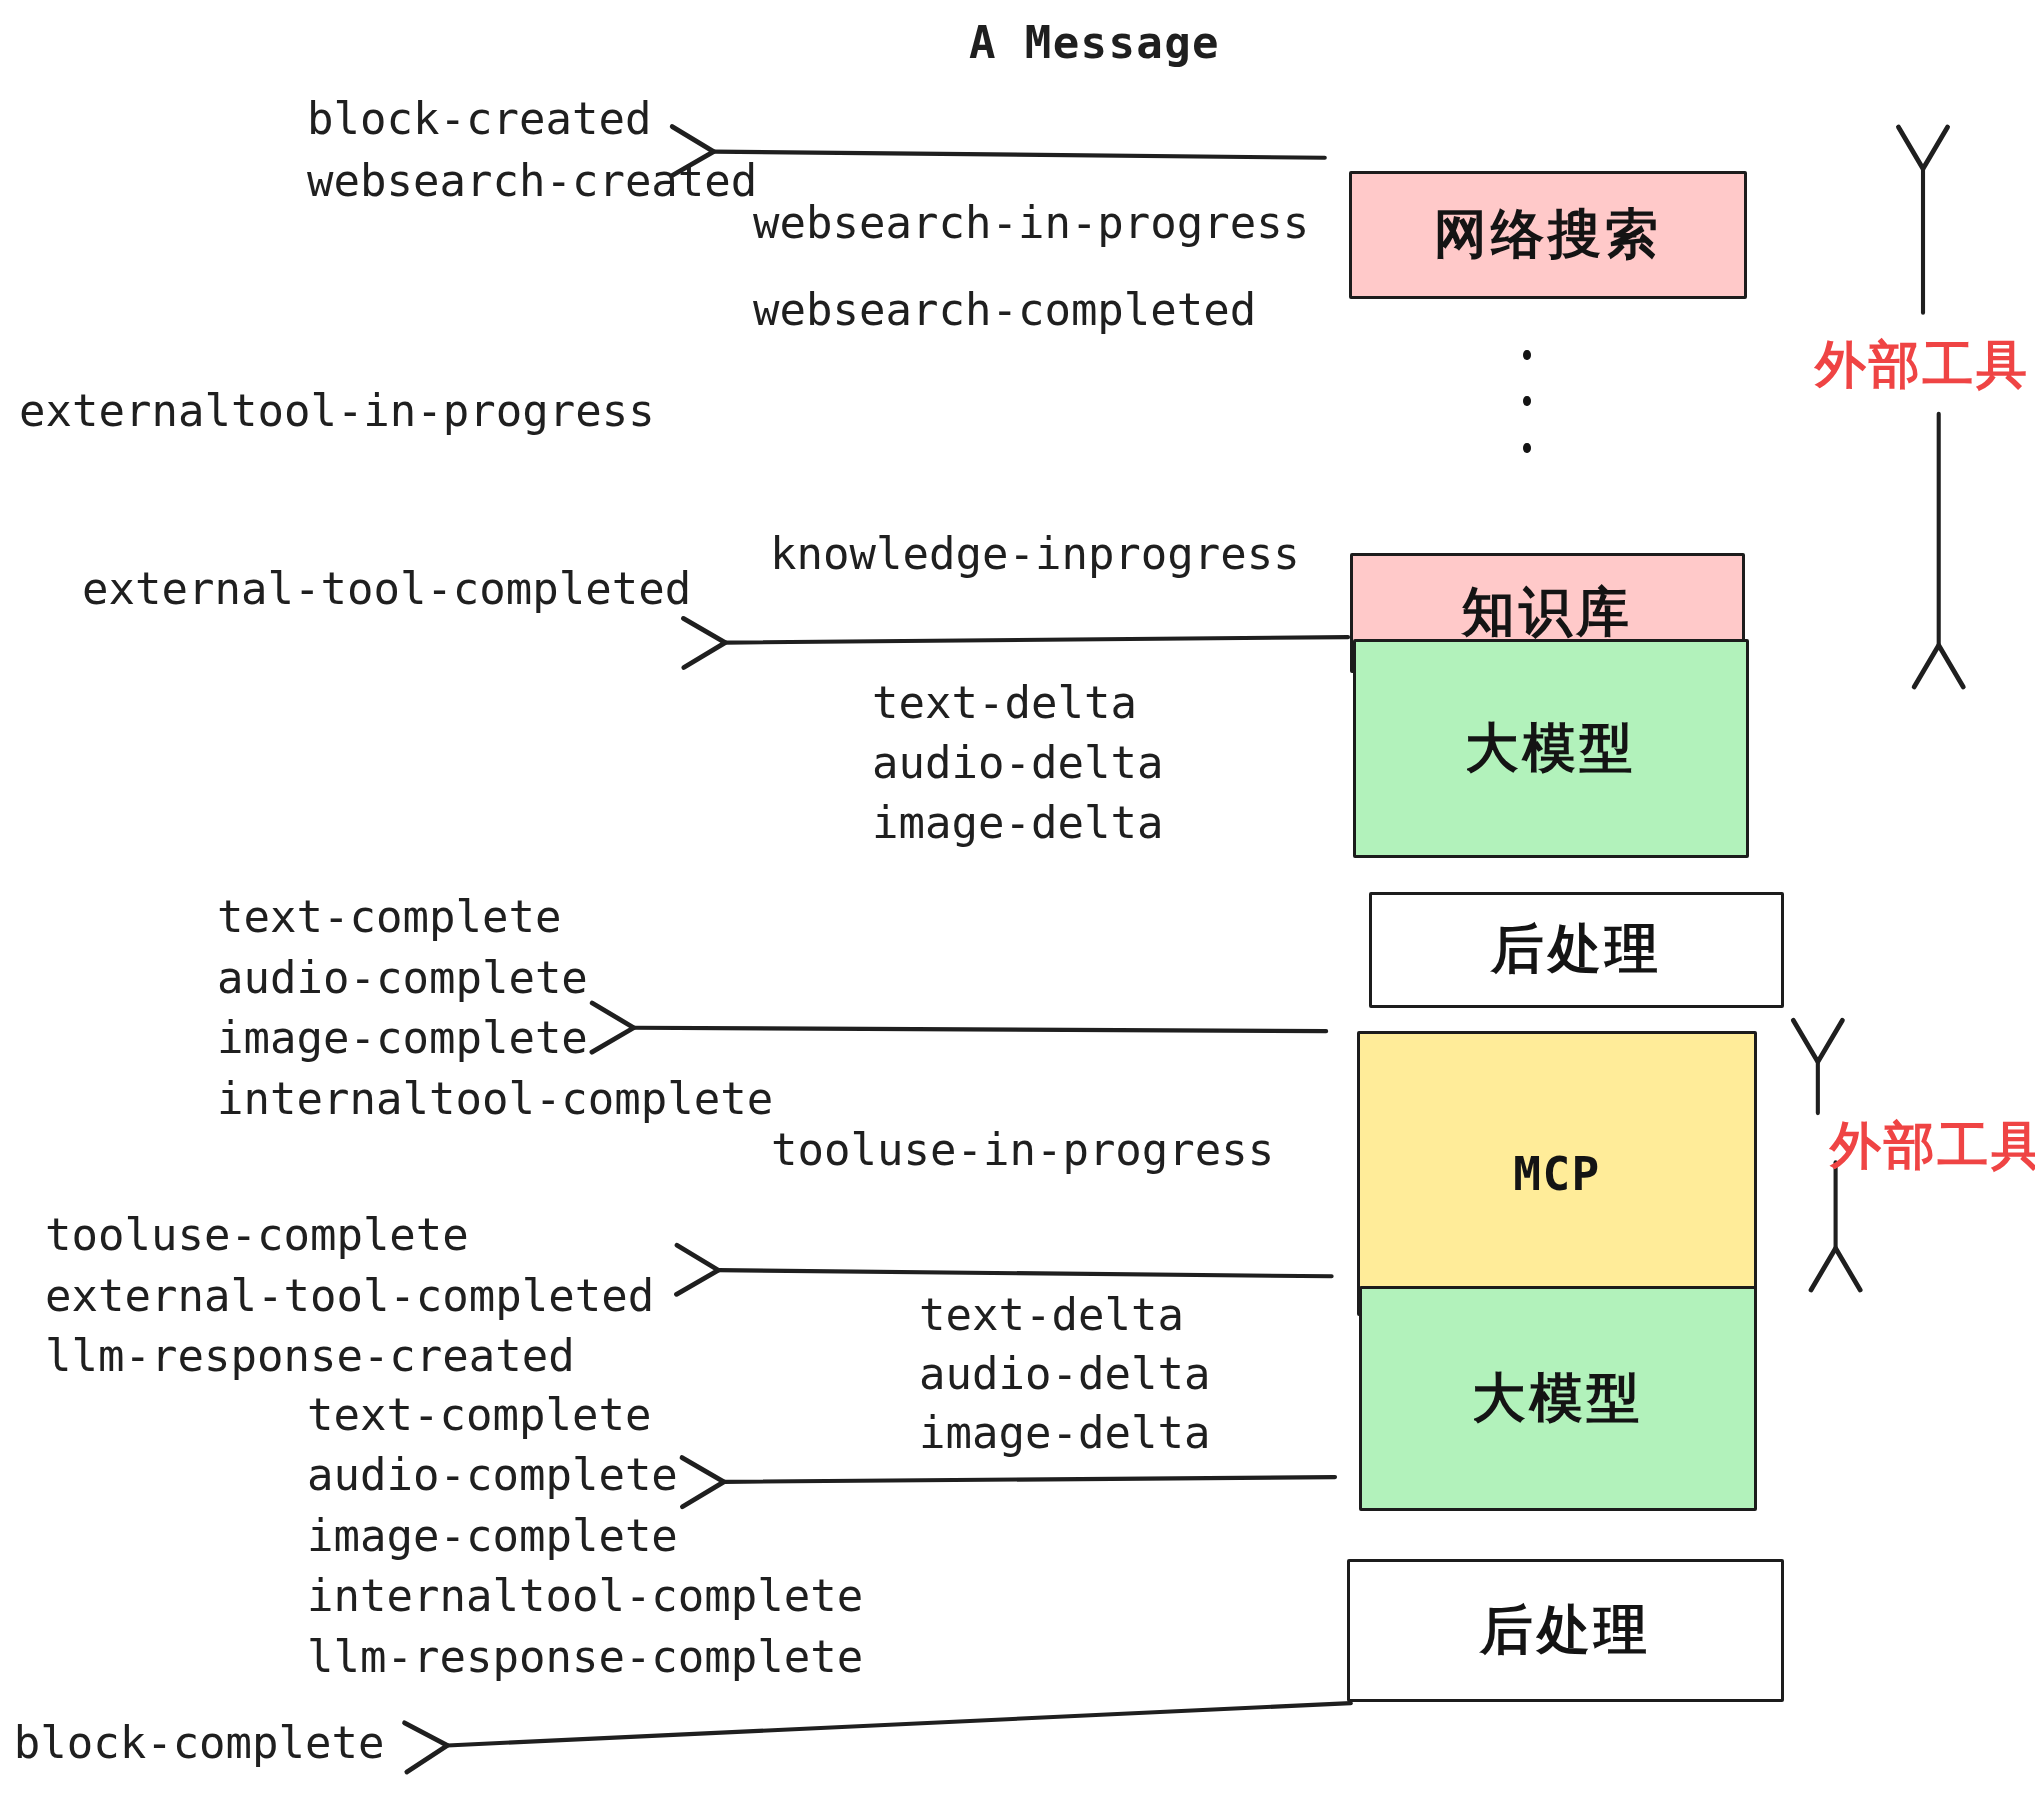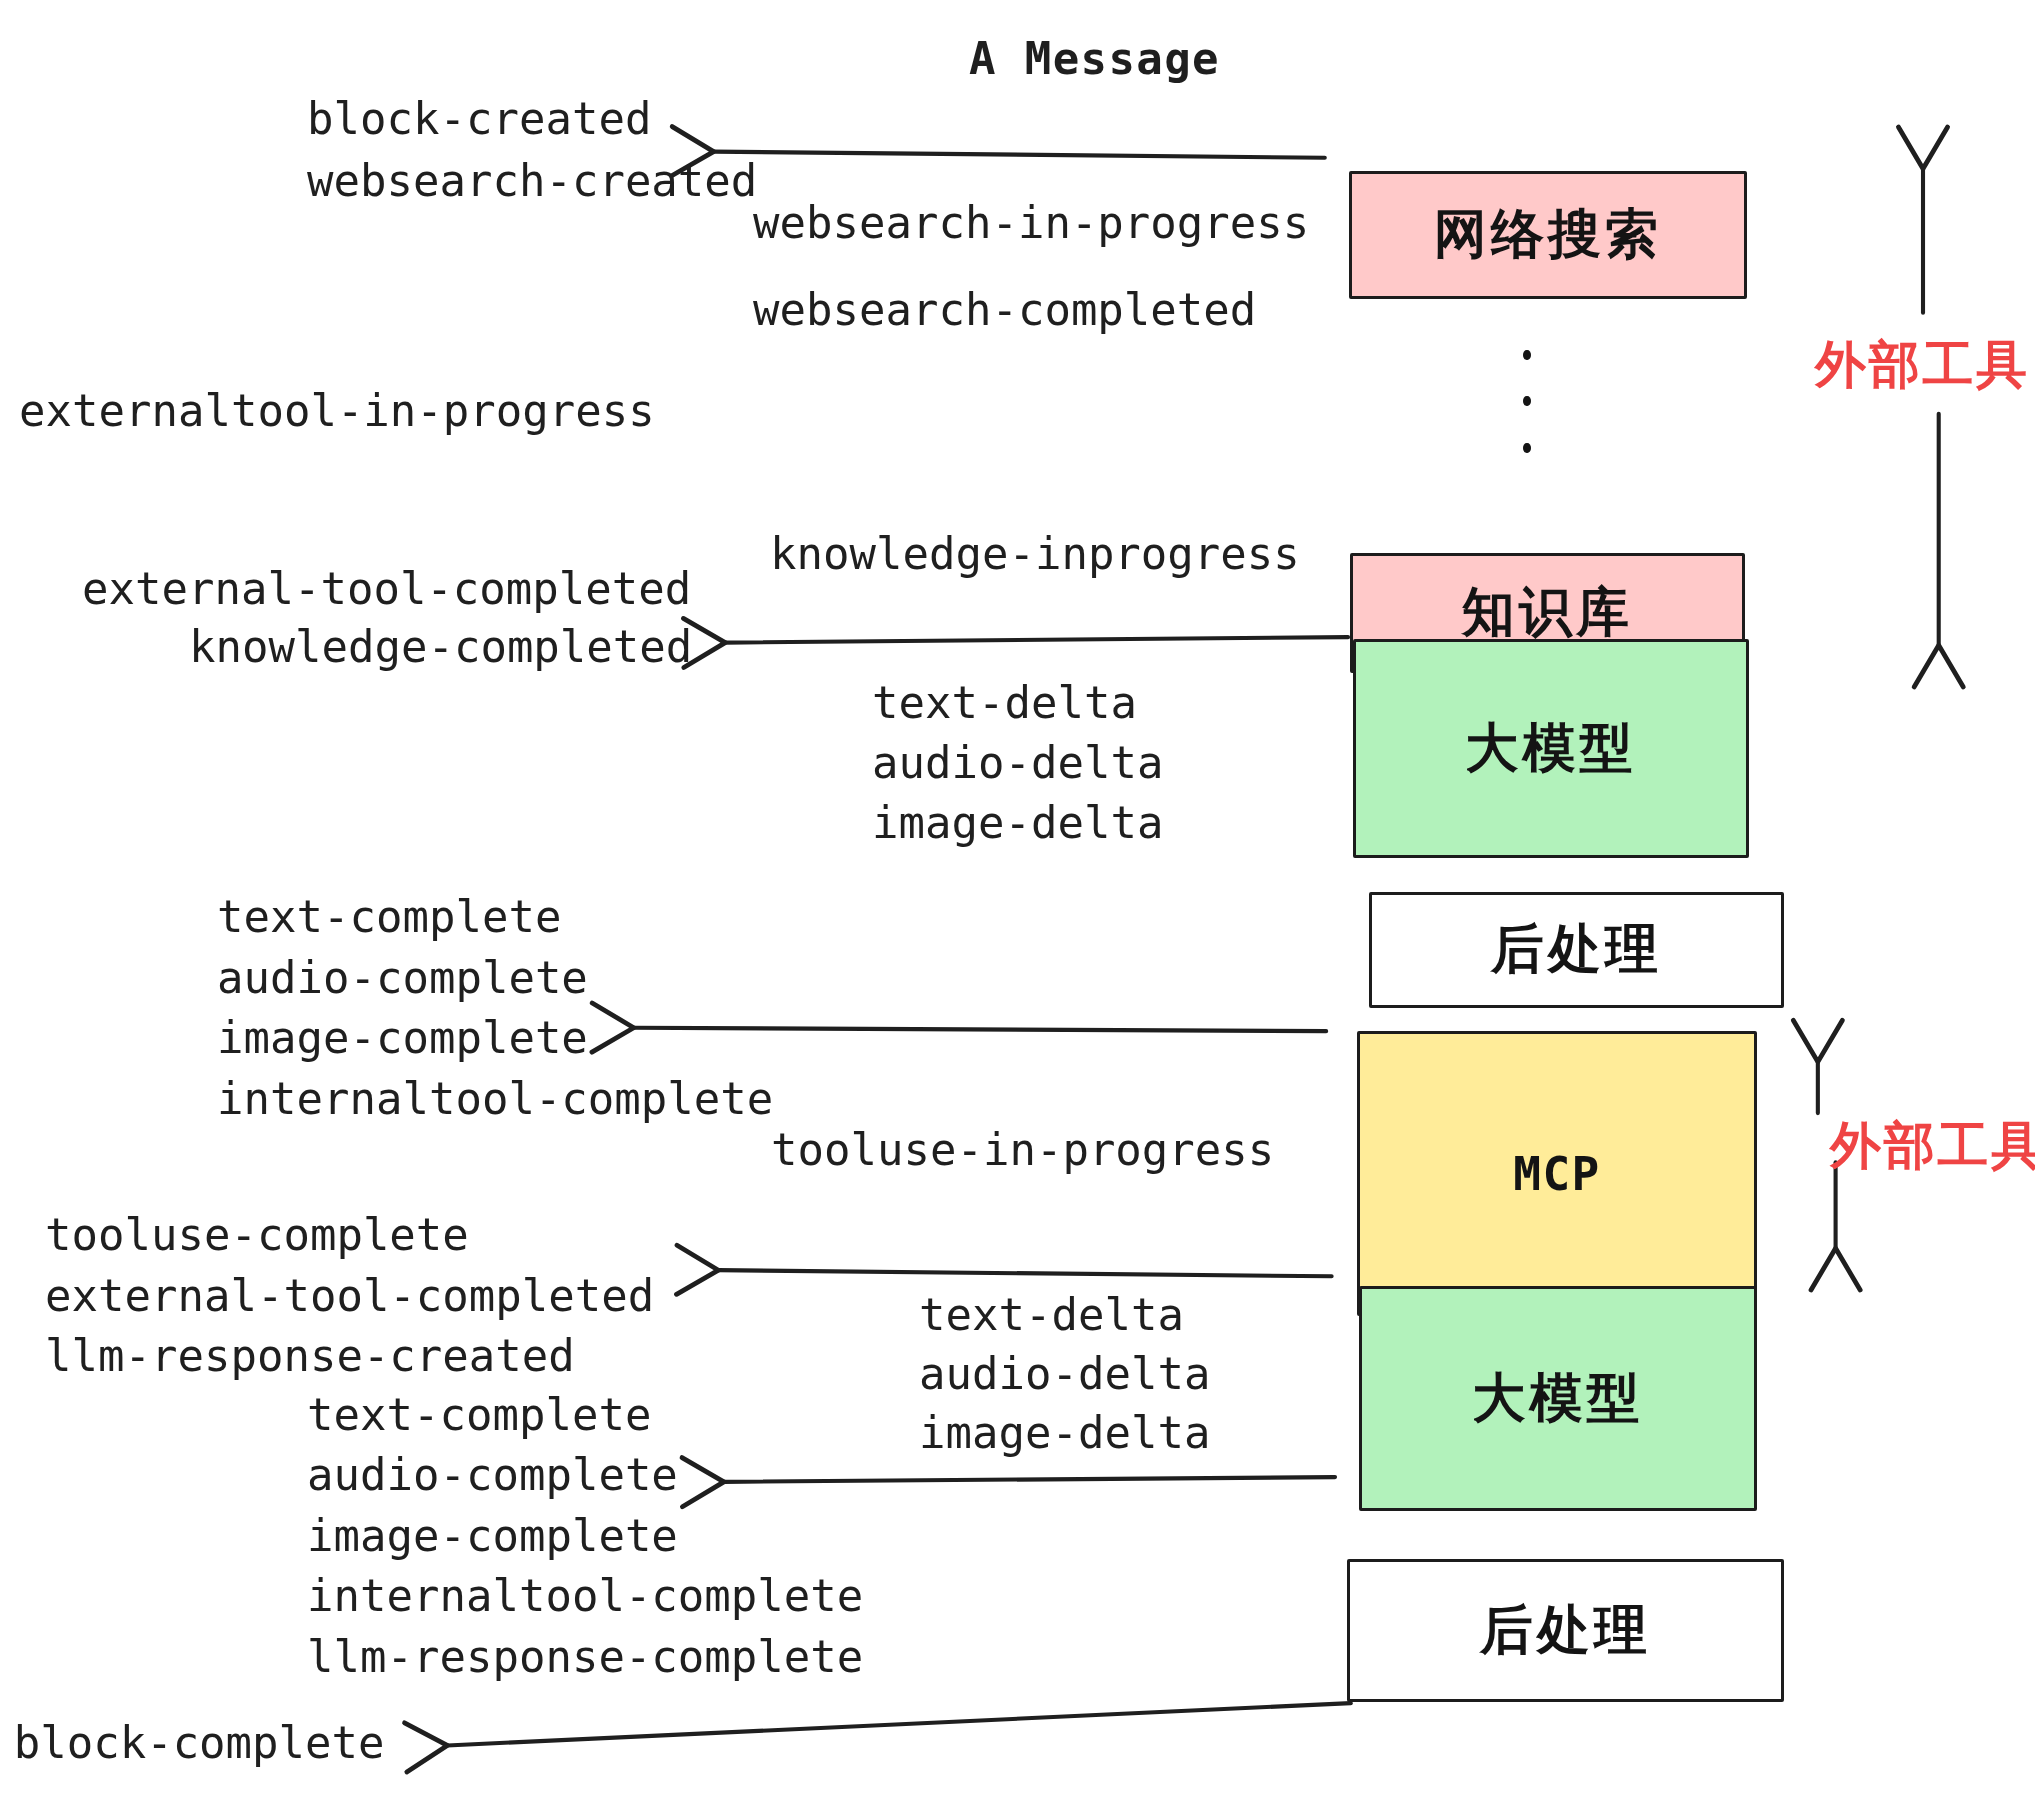--- a/index.html
+++ b/index.html
@@ -16,21 +16,21 @@
         font-size:46px;font-weight:700;letter-spacing:1.4px;}
   .side-label{position:absolute;font-family:"Liberation Sans","DejaVu Sans",sans-serif;
         font-size:51px;font-weight:600;letter-spacing:2.7px;color:#ef4444;white-space:nowrap;}
   .dot{position:absolute;width:7.5px;height:10.2px;border-radius:50%;background:#141414;}
   svg#wires{position:absolute;left:0;top:0;pointer-events:none;}
 </style>
 </head>
 <body>
 
 <div id="canvas">
-  <div class="title" style="left:969px;top:17px;margin-top:16px;">A Message</div>
+  <div class="title" style="left:969px;top:17px;">A Message</div>
   <svg id="wires" width="2035" height="1796" viewBox="0 0 2980 2630">
     <defs>
       <marker id="arrowhead" markerUnits="userSpaceOnUse" markerWidth="100" markerHeight="100" refX="7" refY="45" orient="auto">
         <path d="M68 9 L7 45 L68 81" fill="none" stroke="#1f1f1f" stroke-width="7" stroke-linecap="round" stroke-linejoin="round"></path>
       </marker>
     </defs>
     <g id="arrow-group">
         <line x1="1940" y1="231" x2="1045" y2="222" stroke="#1f1f1f" stroke-width="6" stroke-linecap="round" marker-end="url(#arrowhead)"></line>
         <line x1="1974" y1="933" x2="1062" y2="941" stroke="#1f1f1f" stroke-width="6" stroke-linecap="round" marker-end="url(#arrowhead)"></line>
         <line x1="1942" y1="1510" x2="928" y2="1505" stroke="#1f1f1f" stroke-width="6" stroke-linecap="round" marker-end="url(#arrowhead)"></line>
@@ -64,21 +64,20 @@
     <div class="node" style="left: 1347px; top: 1559px; width: 437px; height: 143px; background: rgb(255, 255, 255);">
       <span class="node-label">后处理</span>
     </div>
     <div class="event" style="left: 307px; top: 96px;">block-created</div>
     <div class="event" style="left: 307px; top: 158px;">websearch-created</div>
     <div class="event" style="left: 753px; top: 200px;">websearch-in-progress</div>
     <div class="event" style="left: 753px; top: 287px;">websearch-completed</div>
     <div class="event" style="left: 19px; top: 388px;">externaltool-in-progress</div>
     <div class="event" style="left: 770px; top: 531px;">knowledge-inprogress</div>
     <div class="event" style="left: 82px; top: 566px;">external-tool-completed</div>
-    <div class="event" style="left: 189px; top: 624px;">knowledge-completed</div>
     <div class="event" style="left: 872px; top: 680px;">text-delta</div>
     <div class="event" style="left: 872px; top: 740px;">audio-delta</div>
     <div class="event" style="left: 872px; top: 800px;">image-delta</div>
     <div class="event" style="left: 217px; top: 894px;">text-complete</div>
     <div class="event" style="left: 217px; top: 955px;">audio-complete</div>
     <div class="event" style="left: 217px; top: 1015px;">image-complete</div>
     <div class="event" style="left: 217px; top: 1076px;">internaltool-complete</div>
     <div class="event" style="left: 771px; top: 1127px;">tooluse-in-progress</div>
     <div class="event" style="left: 45px; top: 1212px;">tooluse-complete</div>
     <div class="event" style="left: 45px; top: 1273px;">external-tool-completed</div>

